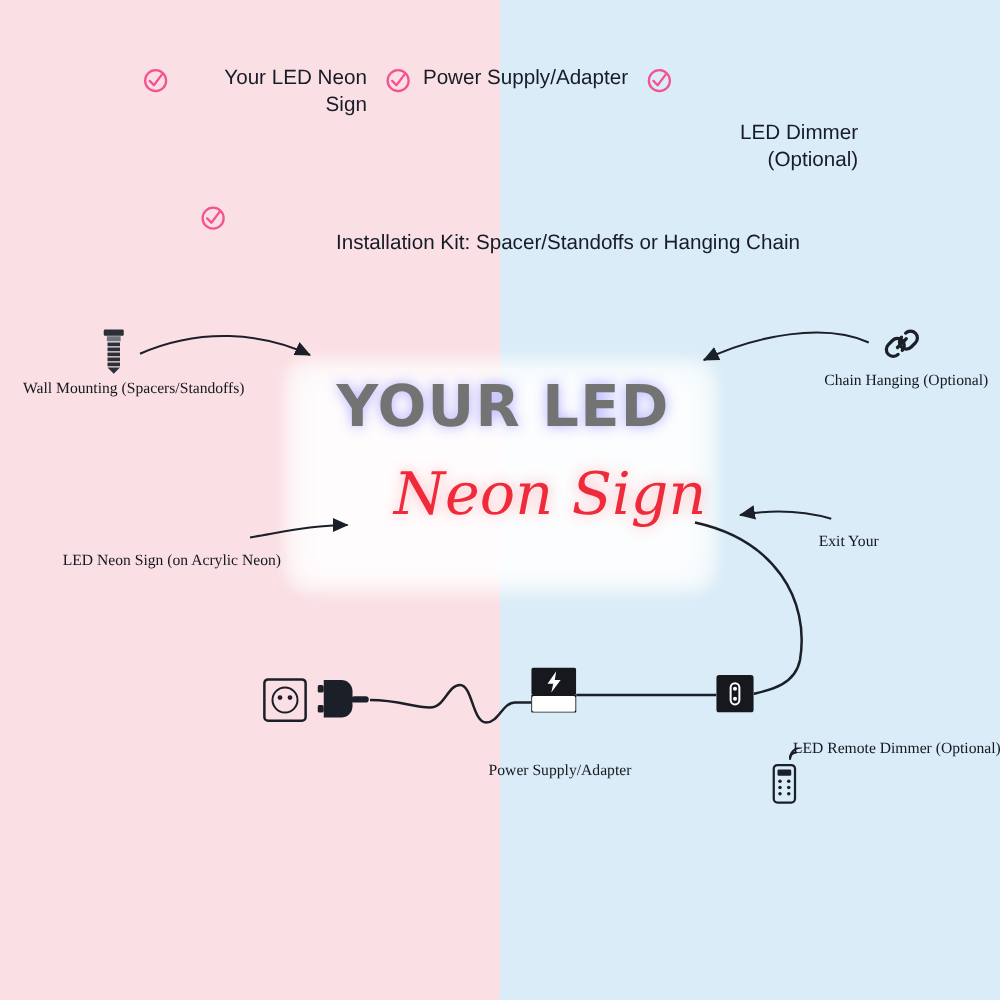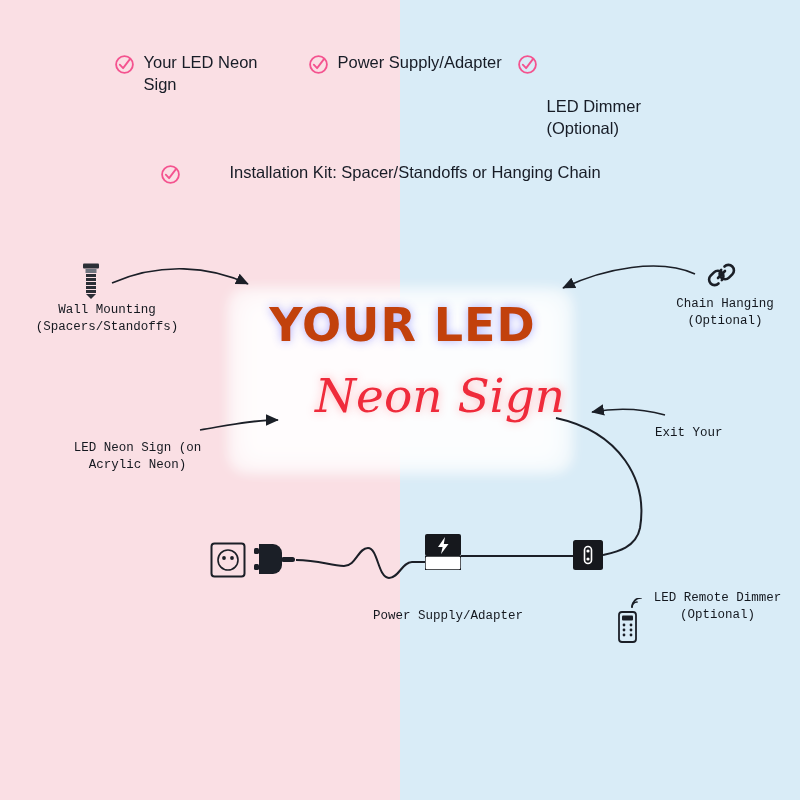--- a/index.html
+++ b/index.html
@@ -51,27 +51,27 @@
     gap: 9px;
   }
   .check-icon {
     flex: 0 0 auto;
     margin-top: 2px;
   }
   .check-label {
     font-size: 16.5px;
     color: #171c26;
     line-height: 1.32;
-    text-align: left;
+    text-align: right;
     font-family: "Liberation Sans", sans-serif;
   }
   .check-item.i1 .check-label { width: 150px; }
   .check-item.i2 .check-label { width: 165px; }
   .check-item.i3 .check-label { width: 140px; margin-top: 44px; }
-  .check-item.i4 .check-label { width: 450px; text-align: center; }
+  .check-item.i4 .check-label { width: 450px; text-align: right; margin-top: 22px; }
 
   .sign-glow {
     position: absolute;
     left: 228px; top: 288px;
     width: 345px; height: 185px;
     background: rgba(255,255,255,0.62);
     border-radius: 18px;
     filter: blur(6px);
   }
   .sign-glow2 {
@@ -84,42 +84,42 @@
   }
   .sign-line1 {
     position: absolute;
     left: 240px; top: 298px;
     width: 325px;
     text-align: center;
     font-family: "DejaVu Sans", sans-serif;
     font-weight: bold;
     font-size: 46px;
     letter-spacing: 1px;
-    color: #c2410c;
+    color: #737373;
     text-shadow: 0 0 10px rgba(80,80,255,0.45);
   }
   .sign-line2 {
     position: absolute;
     left: 240px; top: 368px;
     width: 325px;
     text-align: right;
     font-family: "DejaVu Serif", serif;
     font-style: italic;
     font-size: 47px;
     color: #ef2b3b;
     text-shadow: 0 0 10px rgba(255,70,80,0.4);
   }
 
   .lbl {
     position: absolute;
     font-size: 12.5px;
     color: #14181f;
     line-height: 1.35;
     text-align: center;
-    font-family: Liberation Mono, monospace;
+    font-family: Liberation Serif, serif;
   }
   .lbl-wall  { left: 12px;  top: 302px; width: 190px; }
   .lbl-chain { left: 650px; top: 296px; width: 150px; }
   .lbl-neon  { left: 50px;  top: 440px; width: 175px; }
   .lbl-exit  { left: 655px; top: 425px; width: 110px; text-align: left;}
   .lbl-psu   { left: 338px; top: 608px; width: 220px; }
   .lbl-remote{ left: 625px; top: 590px; width: 185px; }
 
   svg.overlay {
     position: absolute;

